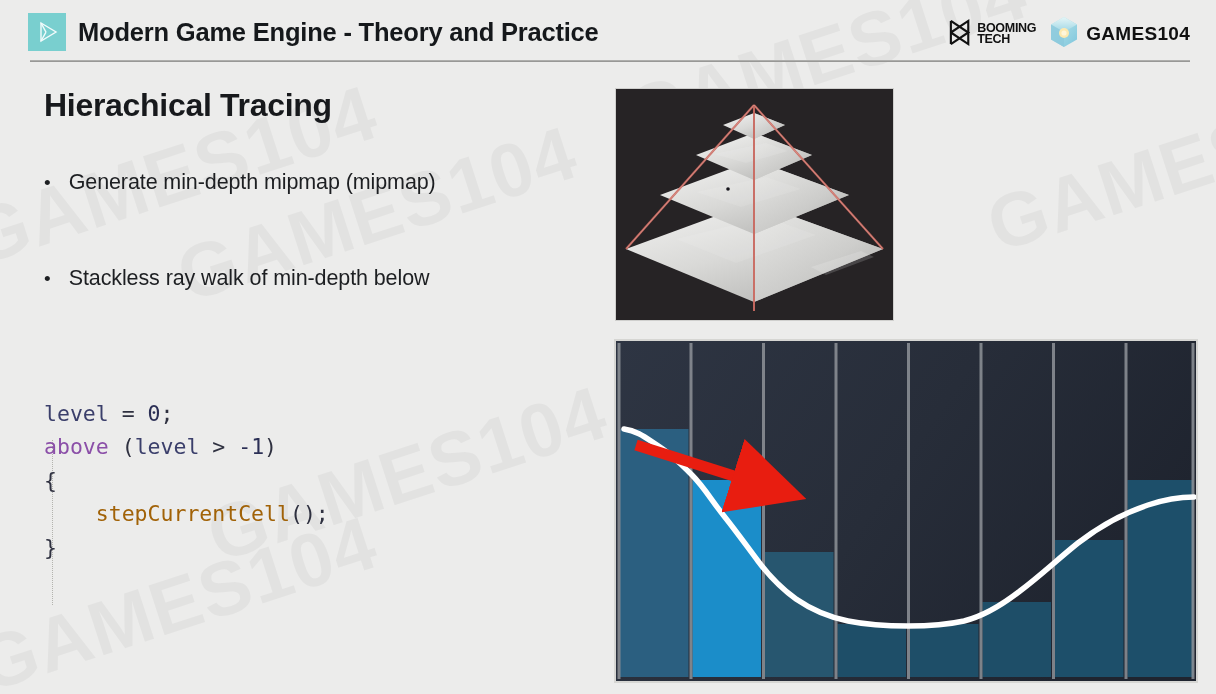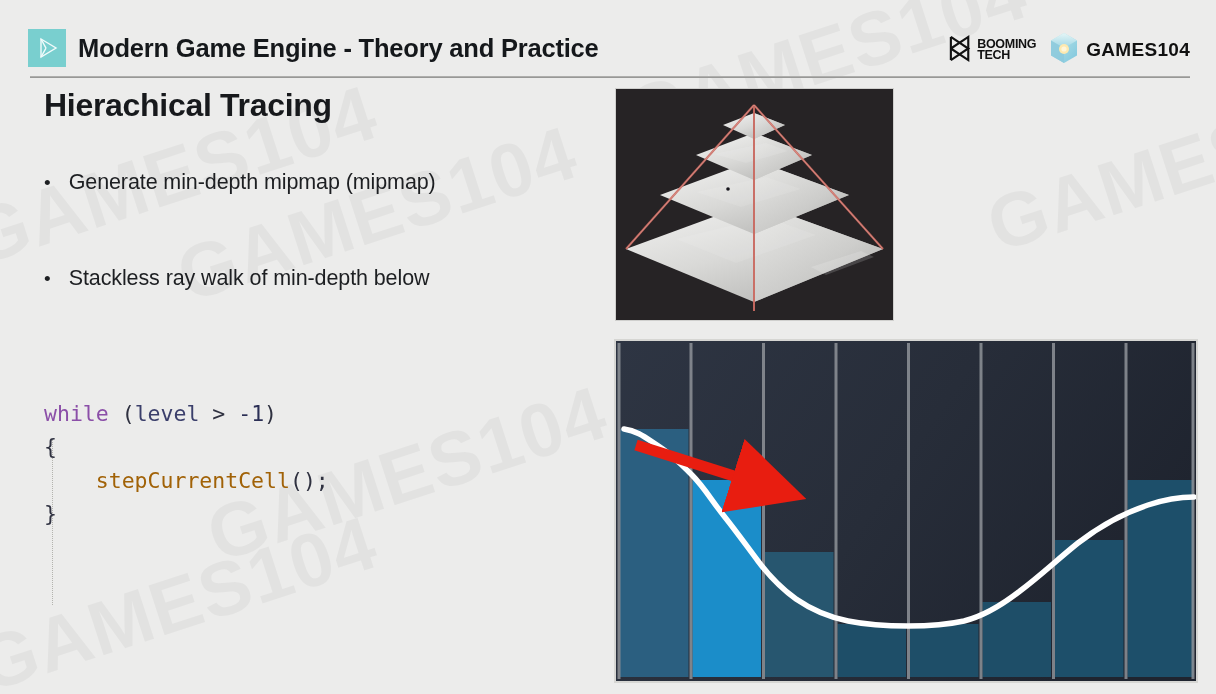--- a/index.html
+++ b/index.html
@@ -28,21 +28,21 @@
     opacity: 0.035;
     white-space: nowrap;
     letter-spacing: 1px;
     pointer-events: none;
     user-select: none;
   }
 
   
   #header {
     position: absolute;
-    left: 0; top: 16px;
+    left: 0; top: 0;
     width: 1216px;
     height: 62px;
   }
   #brand-mark {
     position: absolute;
     left: 28px; top: 13px;
     width: 38px; height: 38px;
     background: #79cfcf;
     display: flex;
     align-items: center;
@@ -253,21 +253,22 @@
     <span class="bullet-dot">•</span>
     <span class="bullet-text">Generate min-depth mipmap (mipmap)</span>
   </div>
 
   <div class="bullet-row" id="bullet-1">
     <span class="bullet-dot">•</span>
     <span class="bullet-text">Stackless ray walk of min-depth below</span>
   </div>
 
   <div id="indent-guide"></div>
-  <pre id="code-block"><span class="ln"><span class="k-kw">while</span><span class="k-plain"> (</span><span class="k-var">level</span><span class="k-op"> &gt; </span><span class="k-num">-1</span><span class="k-plain">)</span>
+  <pre id="code-block"><span class="ln"><span class="k-var">level</span><span class="k-op"> = </span><span class="k-num">0</span><span class="k-plain">;</span>
+</span><span class="ln"><span class="k-kw">above</span><span class="k-plain"> (</span><span class="k-var">level</span><span class="k-op"> &gt; </span><span class="k-num">-1</span><span class="k-plain">)</span>
 </span><span class="ln"><span class="k-plain">{</span>
 </span><span class="ln"><span class="k-plain">    </span><span class="k-fn">stepCurrentCell</span><span class="k-plain">();</span>
 </span><span class="ln"><span class="k-plain">}</span>
 </span></pre>
 
   <div id="pyramid-figure">
     <svg width="277" height="231" viewBox="0 0 277 231" aria-hidden="true">
       <defs>
         <linearGradient id="lvlg" x1="0" y1="0" x2="0.7" y2="1">
           <stop offset="0%" stop-color="#f3f3f2"></stop>

